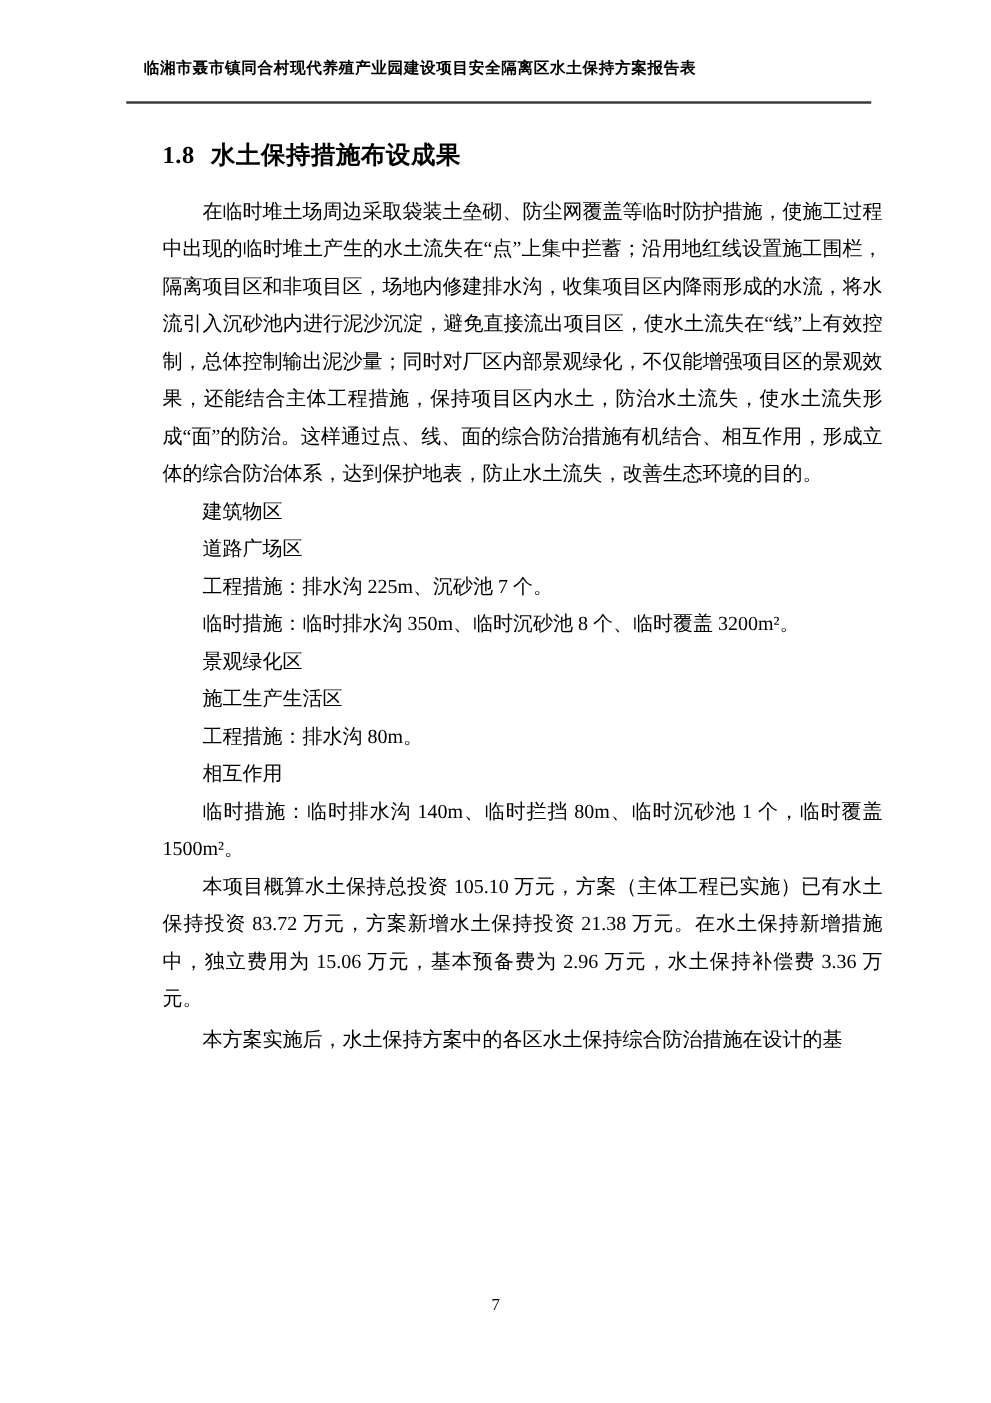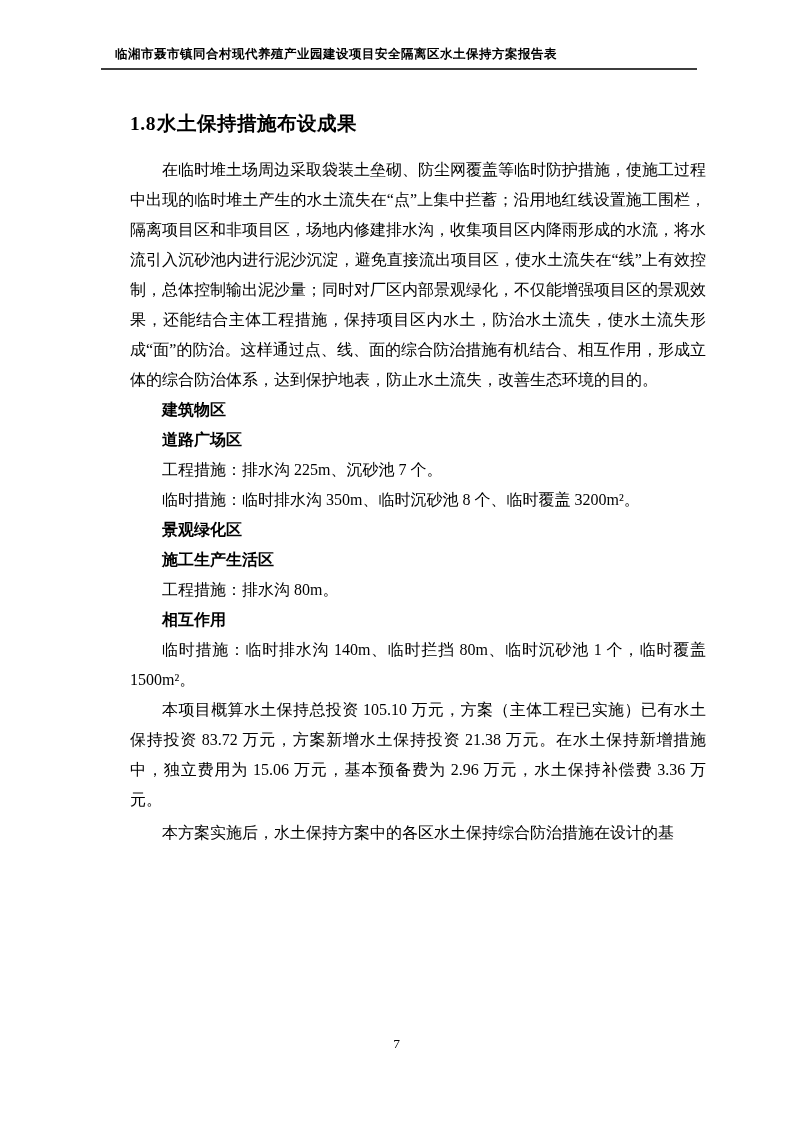--- a/index.html
+++ b/index.html
@@ -11,48 +11,48 @@
     background: #ffffff;
     color: #000000;
     font-family: "Liberation Serif", "DejaVu Serif", serif;
     overflow: hidden;
   }
   .running-header {
     position: absolute;
     top: 46px;
     left: 101px;
     width: 582px;
-    padding: 0 0 5px 14px;
+    padding: 0 0 18px 14px;
     border-bottom: 2px solid #3d3d3d;
     font-size: 12.5px;
     font-weight: bold;
     letter-spacing: 0.5px;
     white-space: nowrap;
   }
   .content {
     position: absolute;
     top: 88px;
     left: 130px;
     width: 576px;
   }
   .section-heading {
     margin: 22px 0 18px 0;
     font-size: 19.5px;
     font-weight: bold;
     letter-spacing: 0.5px;
   }
-  .section-heading .heading-num { margin-right: 1px; }
+  .section-heading .heading-num { margin-right: 13px; }
   .content p {
     margin: 0;
     font-size: 16px;
     line-height: 30px;
     text-align: justify;
     text-indent: 32px;
   }
-  p.zone-title { font-weight: bold; }
+  p.zone-title { font-weight: normal; }
   .para-investment { line-height: 33px; }
   .para-implementation { margin-top: 3px !important; line-height: 33px; }
   .page-number {
     position: absolute;
     top: 1036px;
     left: 0;
     width: 100%;
     text-align: center;
     font-size: 13.5px;
   }

